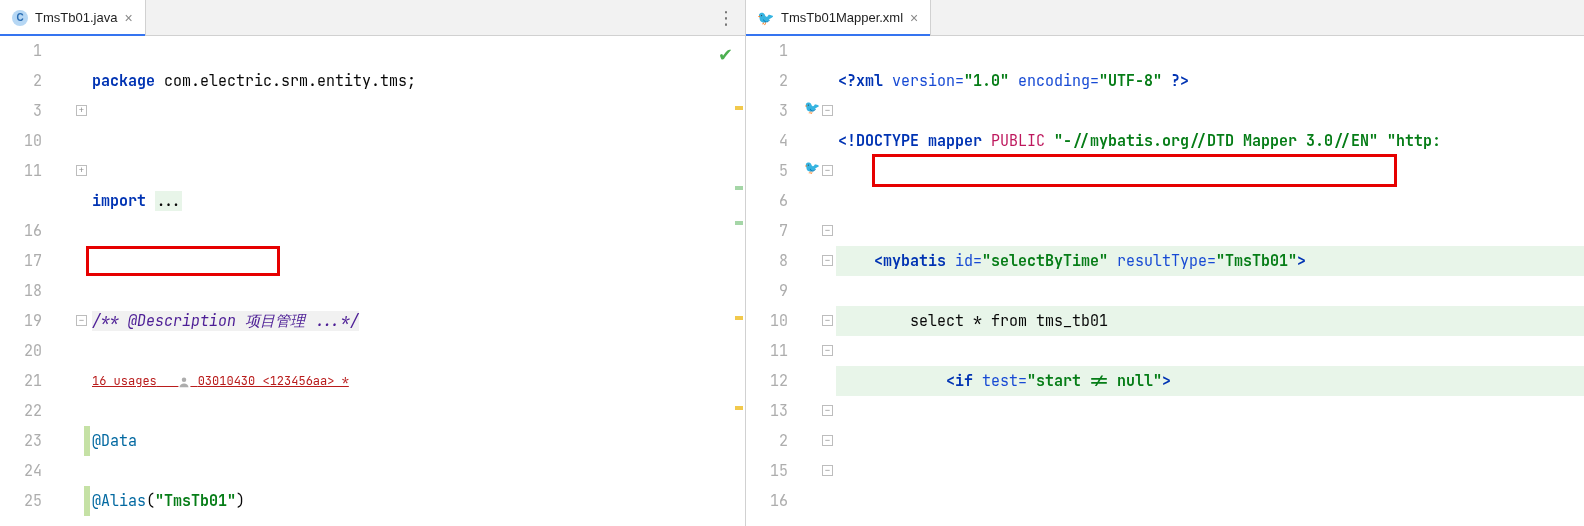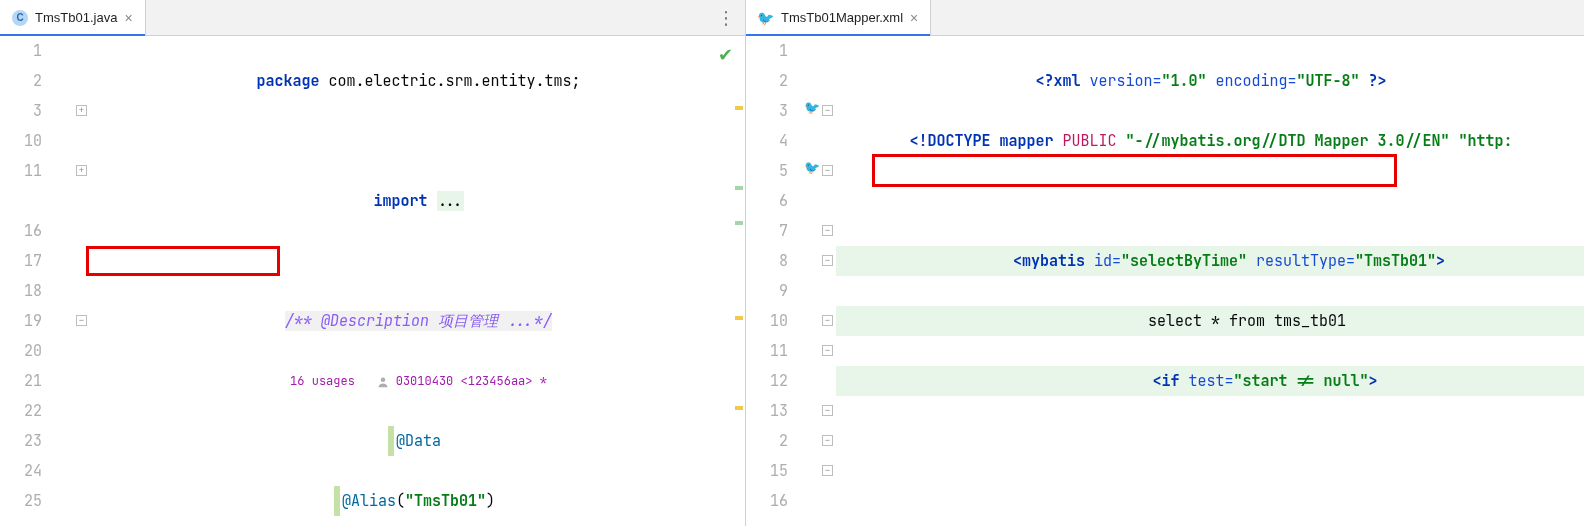--- a/index.html
+++ b/index.html
@@ -16,30 +16,30 @@
   .ficon.xml { font-size: 14px; }
   .tab .label { color: #1f1f1f; }
   .tab .close { color: #888; font-size: 14px; cursor: pointer; }
   .tabbar .menu { margin-left: auto; margin-right: 10px; color: #6e6e6e; font-size: 18px; cursor: pointer; }
   .editor { display: flex; flex: 1; overflow: hidden; background: #fff; position: relative; }
   .gutter { width: 56px; text-align: right; padding-right: 14px; color: #adadad; font-family: "JetBrains Mono","Consolas",monospace; font-size: 15px; line-height: 30px; user-select: none; background: #fff; }
   .gutter .ln { height: 30px; }
   .marks { width: 34px; position: relative; }
   .marks .mk { position: absolute; left: 2px; width: 20px; height: 20px; }
   .marks .fold { position: absolute; right: 3px; width: 11px; height: 11px; border: 1px solid #bdbdbd; background: #fff; color: #8a8a8a; font-size: 9px; line-height: 9px; text-align: center; cursor: pointer; }
-  .code { flex: 1; font-family: "JetBrains Mono","Consolas",monospace; font-size: 15px; line-height: 30px; white-space: pre; color: #080808; position: relative; text-align: center; }
+  .code { flex: 1; font-family: "JetBrains Mono","Consolas",monospace; font-size: 15px; line-height: 30px; white-space: pre; color: #080808; position: relative; }
   .code .row { height: 30px; padding-left: 2px; }
   .hl-green { background: #e8f5e9; }
   .hl-green-gut { background: #c5e1a5; display: inline-block; width: 6px; height: 30px; vertical-align: top; margin-left: -8px; margin-right: 2px; }
   .kw { color: #0033b3; font-weight: bold; }
   .ann { color: #0369a1; }
   .str-b { color: #067d17; font-weight: bold; }
-  .cmt { color: #8b5cf6; font-style: italic; }
+  .cmt { color: #4c1d95; font-style: italic; }
   .cls { color: #be185d; }
-  .usages { color: #a21caf; font-size: 12px; font-style: normal; padding-left: 4px; }
+  .usages { color: #b91c1c; font-size: 12px; font-style: normal; padding-left: 4px; text-decoration: underline; }
   .tag { color: #0033b3; font-weight: bold; }
   .tagn { color: #0033b3; font-weight: bold; }
   .attr { color: #174ad4; }
   .attrv { color: #067d17; font-weight: bold; }
   .redbox { position: absolute; border: 3px solid #e60000; pointer-events: none; }
   .checkmark { position: absolute; top: 8px; right: 12px; color: #4caf50; font-size: 18px; }
   .stripe { position: absolute; right: 0; top: 0; bottom: 0; width: 12px; background: #fff; }
   .stripe .s { position: absolute; right: 2px; width: 8px; height: 4px; }
   .stripe .warn { background: #f2c94c; }
   .stripe .ok { background: #a5d6a7; }

